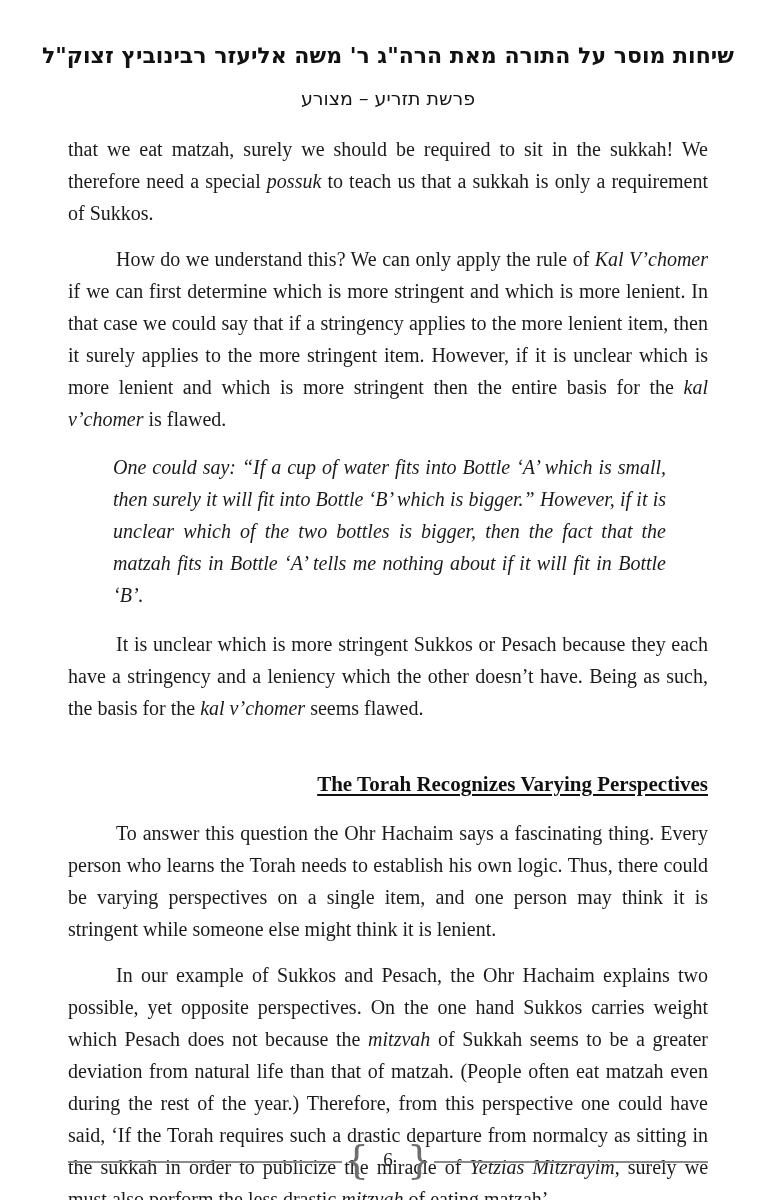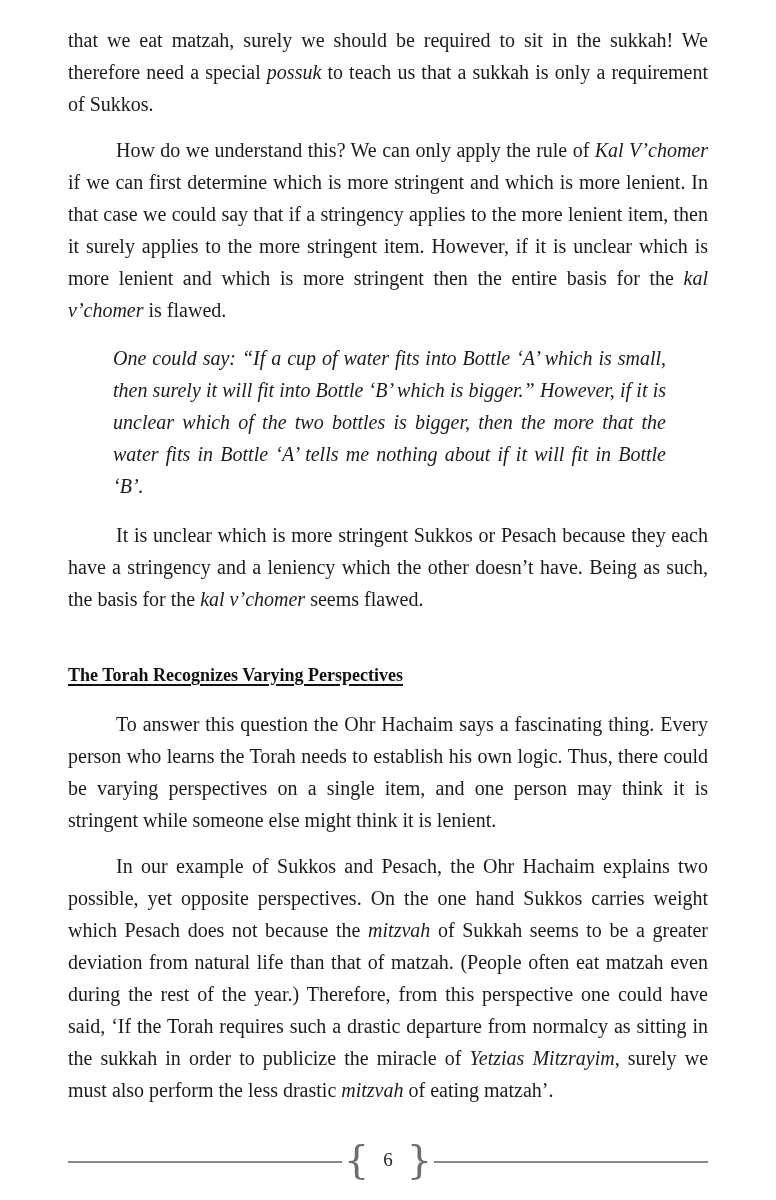--- a/index.html
+++ b/index.html
@@ -38,27 +38,27 @@
   main p { margin:0 0 14px 0; text-indent:48px; }
   main p.no-indent { text-indent:0; }
 
   .quote {
     font-style:italic;
     margin:16px 42px 17px 45px;
     text-align:justify;
   }
 
   h2 {
-    font-size:18px;
+    font-size:21px;
     font-weight:700;
     text-decoration:underline;
     text-underline-offset:3px;
     text-decoration-thickness:1.5px;
     margin:44px 0 17px 0;
-    text-align:left;
+    text-align:right;
     color:#111;
   }
 
   .footer {
     position:absolute;
     left:68px; width:640px;
     top:1141px; height:42px;
     display:flex; align-items:center;
   }
   .rule { flex:1; height:2px; background:#8a8a8a; }
@@ -77,27 +77,31 @@
     color:#222;
     padding:0 12px;
     transform:translateY(-2px);
   }
 </style>
 </head>
 <body>
 
 <div class="page">
 
+  <header>
+    <div class="h-title" dir="rtl">שיחות מוסר על התורה מאת הרה"ג ר' משה אליעזר רבינוביץ זצוק"ל</div>
+    <div class="h-sub" dir="rtl">פרשת תזריע – מצורע</div>
+  </header>
 
   <main>
     <p class="no-indent"><span>that we eat matzah, surely we should be required to sit in the sukkah! We therefore need a special </span><i>possuk</i><span> to teach us that a sukkah is only a requirement of Sukkos.</span></p>
 
     <p><span>How do we understand this? We can only apply the rule of </span><i>Kal V’chomer</i><span> if we can first determine which is more stringent and which is more lenient. In that case we could say that if a stringency applies to the more lenient item, then it surely applies to the more stringent item. However, if it is unclear which is more lenient and which is more stringent then the entire basis for the </span><i>kal v’chomer</i><span> is flawed.</span></p>
 
-    <div class="quote"><i>One could say: “If a cup of water fits into Bottle ‘A’ which is small, then surely it will fit into Bottle ‘B’ which is bigger.” However, if it is unclear which of the two bottles is bigger, then the more that the water fits in Bottle ‘A’ tells me nothing about if it will fit in Bottle ‘B’.</i></div>
+    <div class="quote"><i>One could say: “If a cup of water fits into Bottle ‘A’ which is small, then surely it will fit into Bottle ‘B’ which is bigger.” However, if it is unclear which of the two bottles is bigger, then the fact that the matzah fits in Bottle ‘A’ tells me nothing about if it will fit in Bottle ‘B’.</i></div>
 
     <p><span> It is unclear which is more stringent Sukkos or Pesach because they each have a stringency and a leniency which the other doesn’t have. Being as such, the basis for the </span><i>kal v’chomer</i><span> seems flawed.</span></p>
 
     <h2>The Torah Recognizes Varying Perspectives</h2>
 
     <p><span>To answer this question the Ohr Hachaim says a fascinating thing. Every person who learns the Torah needs to establish his own logic. Thus, there could be varying perspectives on a single item, and one person may think it is stringent while someone else might think it is lenient.</span></p>
 
     <p><span>In our example of Sukkos and Pesach, the Ohr Hachaim explains two possible, yet opposite perspectives. On the one hand Sukkos carries weight which Pesach does not because the </span><i>mitzvah</i><span> of Sukkah seems to be a greater deviation from natural life than that of matzah. (People often eat matzah even during the rest of the year.) Therefore, from this perspective one could have said, ‘If the Torah requires such a drastic departure from normalcy as sitting in the sukkah in order to publicize the miracle of </span><i>Yetzias Mitzrayim</i><span>, surely we must also perform the less drastic </span><i>mitzvah</i><span> of eating matzah’.</span></p>
   </main>
 

